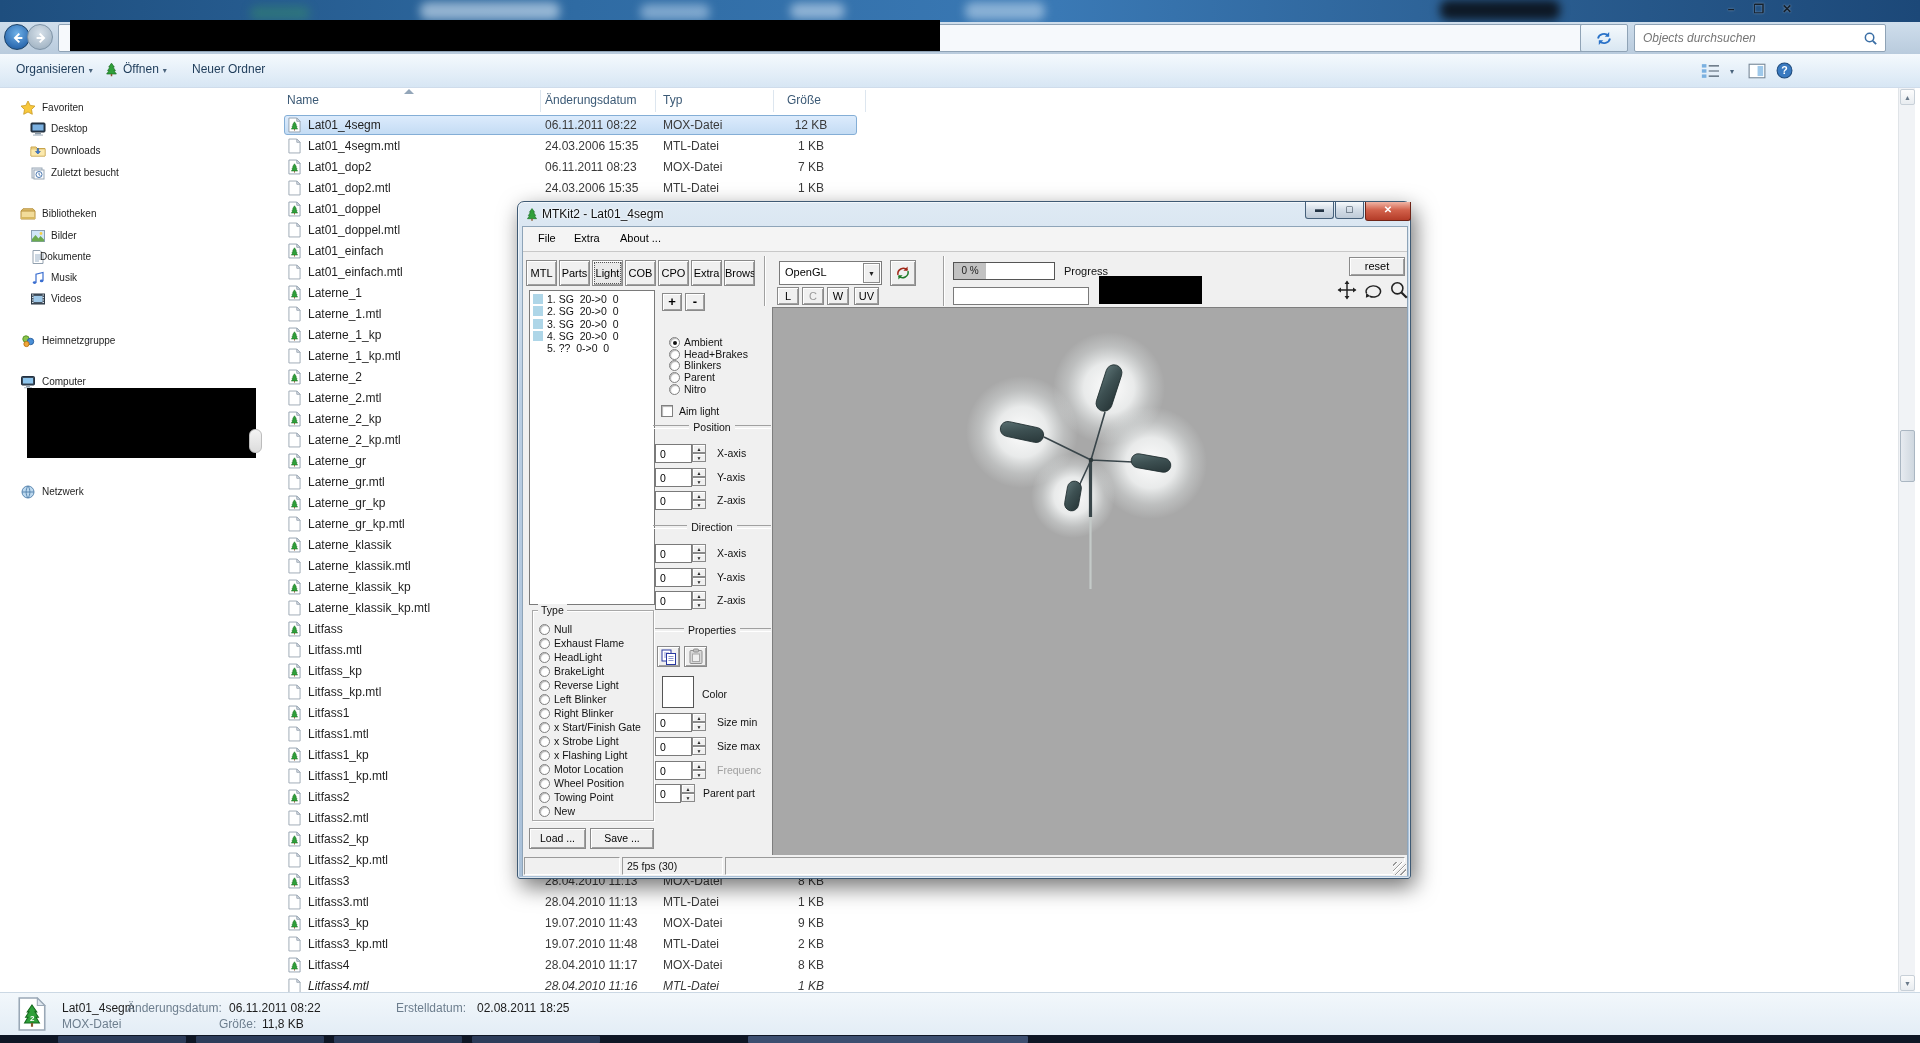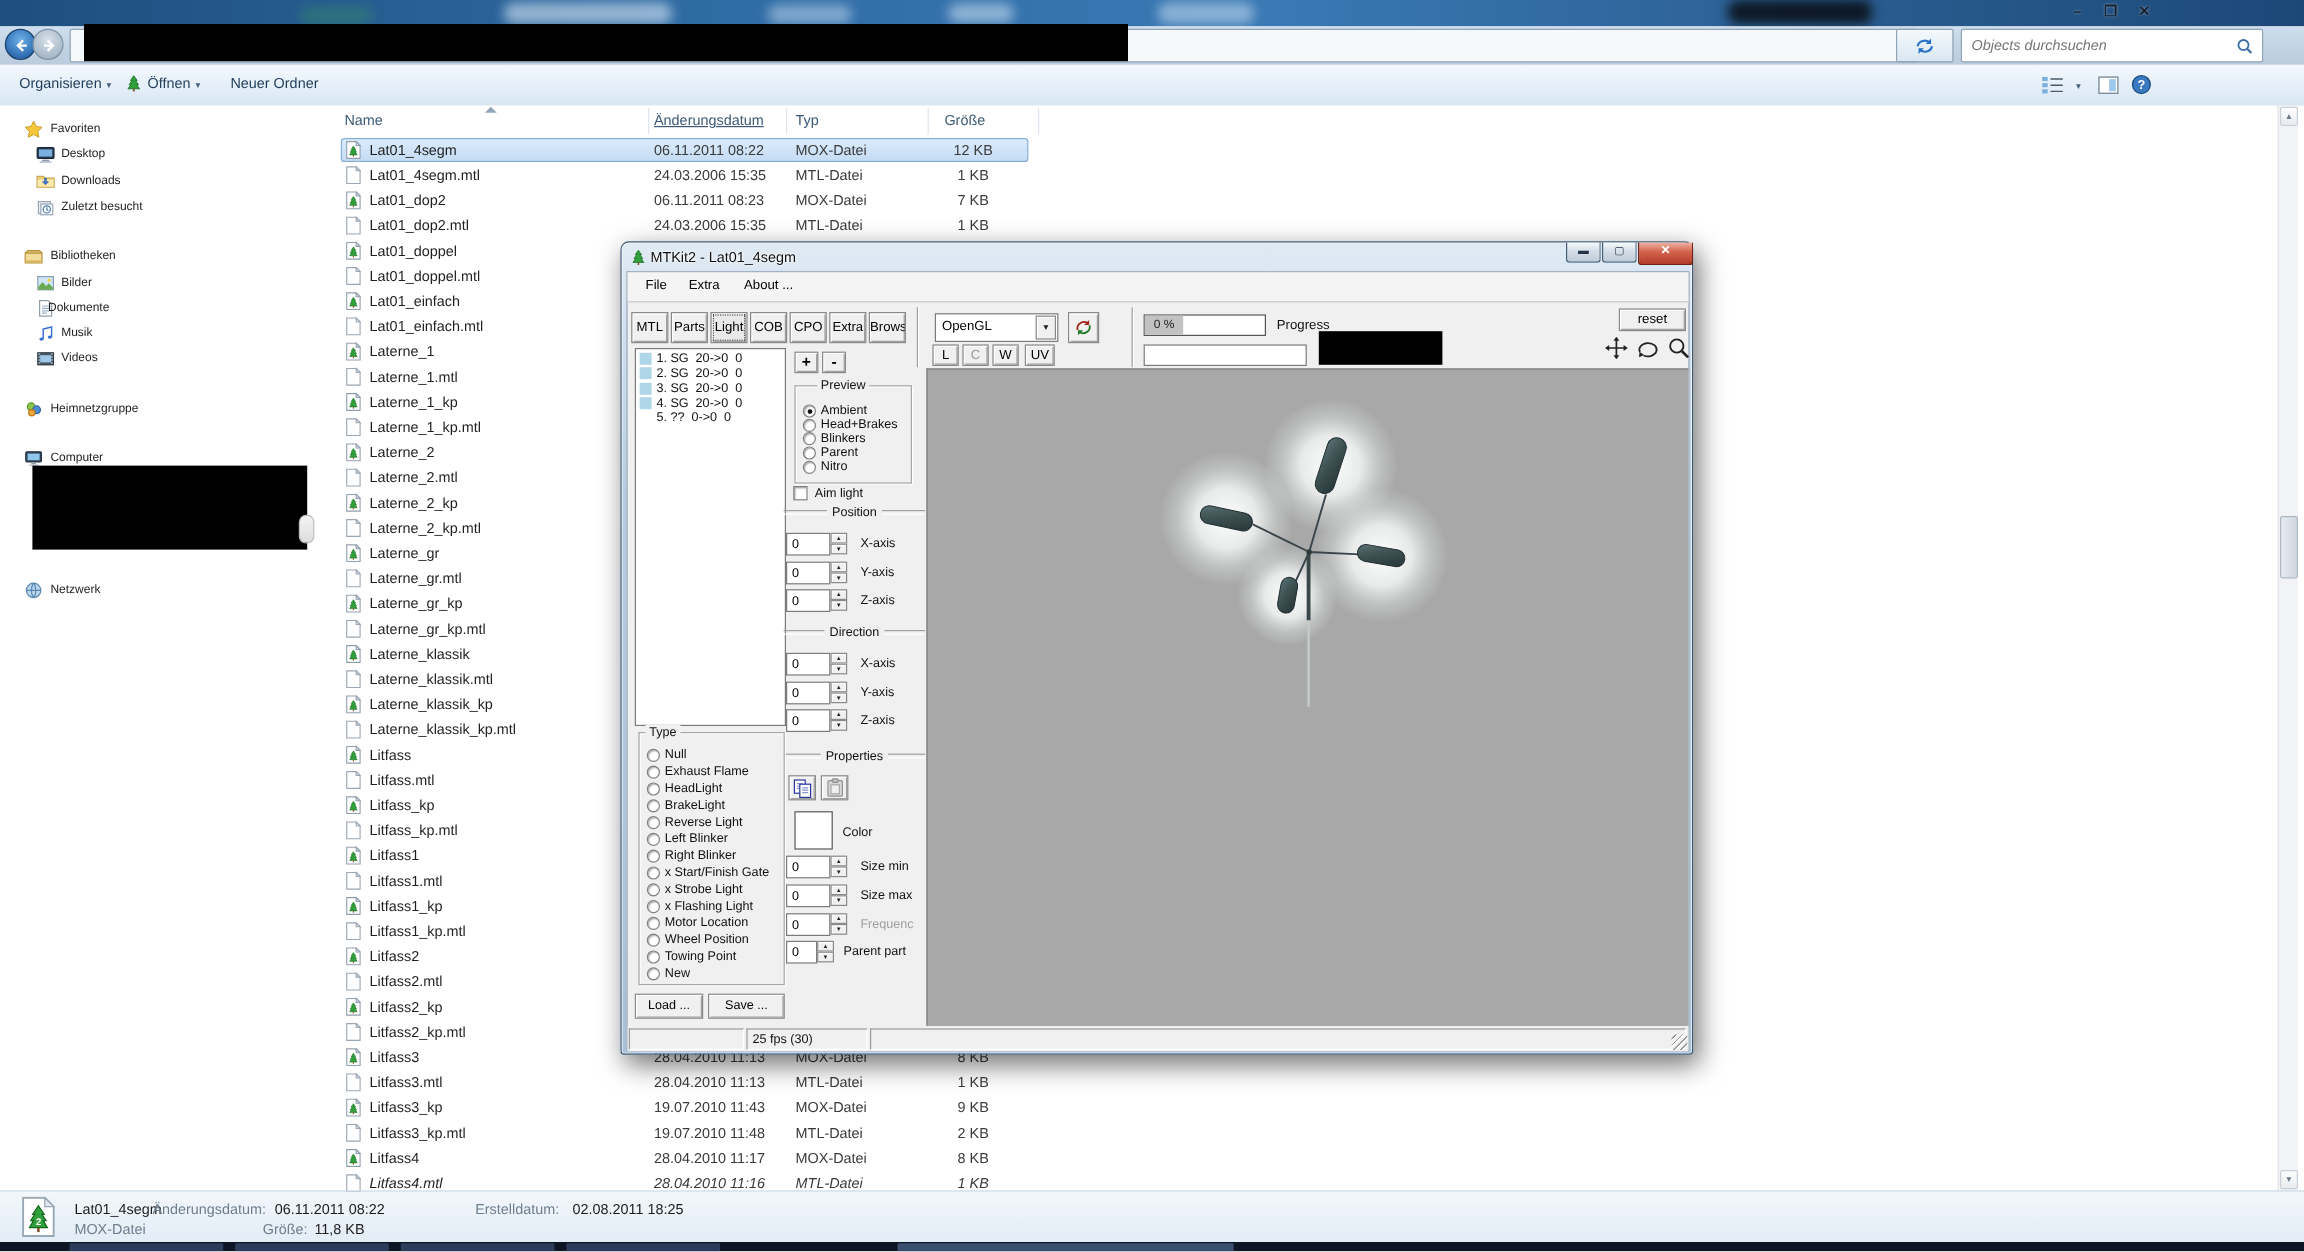--- a/index.html
+++ b/index.html
@@ -331,21 +331,21 @@
           </svg>
         </span>
         <div class="sblabel" style="position: absolute; left: 42px;">Netzwerk</div>
       </div>
     </div>
   <div class="redact" style="left:27px;top:388px;width:229px;height:70px"></div>
   <div id="splitter-handle"></div>
 
   <div id="fl-header">
       <div class="fcol" style="position: absolute; left: 5px;">Name</div>
-      <div class="fcol" style="position: absolute; left: 263px; text-decoration: underline;">Änderungsdatum</div>
+      <div class="fcol" style="position: absolute; left: 263px;">Änderungsdatum</div>
       <div class="fcol" style="position: absolute; left: 381px;">Typ</div>
       <div class="fcol" style="position: absolute; left: 505px;">Größe</div>
       <div class="fcolsep" style="position: absolute; left: 258px;"></div>
       <div class="fcolsep" style="position: absolute; left: 373px;"></div>
       <div class="fcolsep" style="position: absolute; left: 491px;"></div>
       <div class="fcolsep" style="position: absolute; left: 583px;"></div>
     </div>
   <div id="sortarrow"></div>
 
   <div id="file-rows">
@@ -935,23 +935,20 @@
             <div class="ll-swatch"></div>
             <div class="ll-text">4. SG  20-&gt;0  0</div>
           </div>
           <div class="ll-item" style="position: absolute; top: 52px;">
             <div class="ll-text">5. ??  0-&gt;0  0</div>
           </div>
         </div>
       <div class="smallbtn btn3d" style="left:139px;top:66px">+</div>
       <div class="smallbtn btn3d" style="left:162px;top:66px">-</div>
 
-      <div class="groupbox" style="left:139px;top:94px;width:98px;height:82px">
-        <span class="gb-title" style="left:18px">Preview</span>
-      </div>
       <div id="preview-radios">
           <div class="radiorow" style="position: absolute; left: 146px; top: 110px;">
             <div class="radio" style="position: absolute; left: 0px; top: 0px;">
               <div class="radiodot"></div>
             </div>
             <div class="radiolabel">Ambient</div>
           </div>
           <div class="radiorow" style="position: absolute; left: 146px; top: 122px;">
             <div class="radio" style="position: absolute; left: 0px; top: 0px;"></div>
             <div class="radiolabel">Head+Brakes</div>

